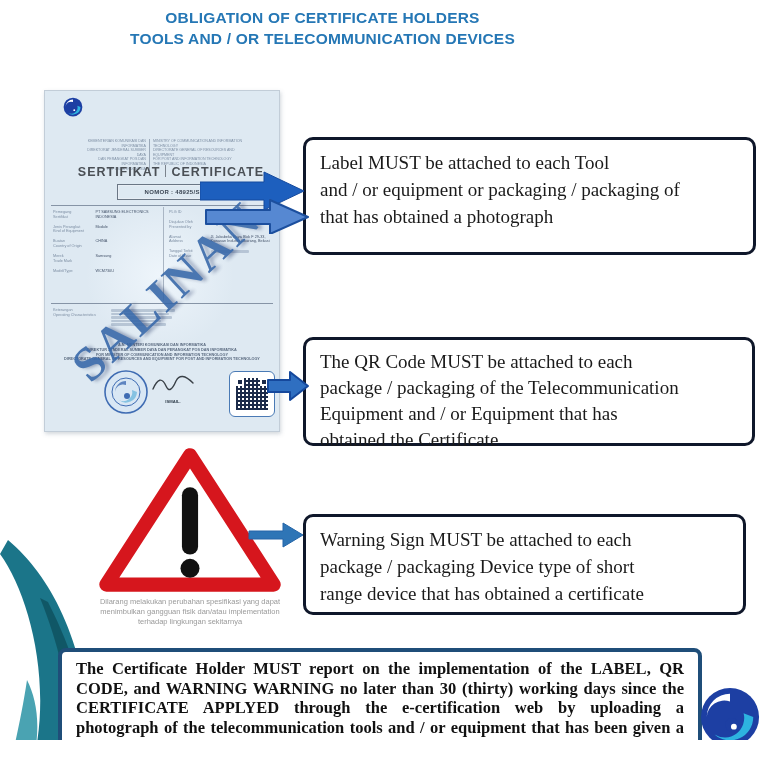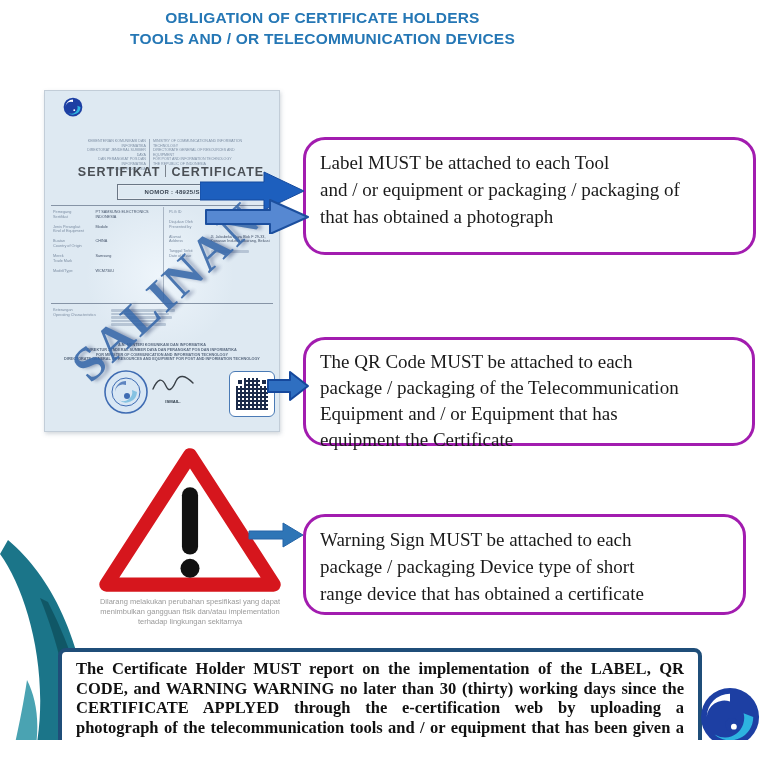--- a/index.html
+++ b/index.html
@@ -55,21 +55,21 @@
         repeating-linear-gradient(90deg,#1c2b4a 0 2px,#ffffff 2px 4px);}
   .qr::before,.qr::after{content:"";position:absolute;width:8px;height:8px;background:#1c2b4a;
       box-shadow:inset 0 0 0 2px #fff,inset 0 0 0 3.5px #1c2b4a;}
   .qr::before{left:0;top:0;}
   .qr::after{right:0;top:0;}
   .watermark{position:absolute;left:121px;top:200px;transform:translate(-50%,-50%) rotate(-43deg);
         font-family:"Liberation Serif",serif;font-weight:bold;font-size:48px;letter-spacing:3px;
         color:#3566A8;opacity:.88;text-shadow:3px 3px 4px rgba(20,40,90,.45);white-space:nowrap;}
 
   
-  .callout{position:absolute;background:#fff;border:3px solid #a21caf;border-radius:22px;
+  .callout{position:absolute;background:#fff;border:3px solid #0f172a;border-radius:10px;
         padding:9px 14px;z-index:3;font-family:"Liberation Serif",serif;color:#1a1a1a;
         font-size:19px;line-height:27px;}
   .callout .ln{white-space:nowrap;}
   #box1{left:303px;top:137px;width:419px;height:94px;}
   #box2{left:303px;top:337px;width:418px;height:85px;line-height:26px;}
   #box3{left:303px;top:514px;width:409px;height:77px;}
 
   
   .arrow{position:absolute;z-index:4;}
   #arrows1{left:200px;top:170px;}
@@ -244,21 +244,21 @@
   </div>
 
   <svg id="arrow2" class="arrow" width="44" height="40" viewBox="0 0 44 40">
     <polygon points="2,14 24,14 24,6 42,20 24,34 24,26 2,26" fill="#2f6fc1" stroke="#15489c" stroke-width="2" stroke-linejoin="round"></polygon>
   </svg>
 
   <div id="box2" class="callout">
     <div class="ln">The QR Code MUST be attached to each</div>
     <div class="ln">package / packaging of the Telecommunication</div>
     <div class="ln">Equipment and / or Equipment that has</div>
-    <div class="ln">equipment the Certificate</div>
+    <div class="ln">obtained the Certificate</div>
   </div>
 
   <div class="warning-wrap">
     <svg width="196" height="152" viewBox="0 0 200 160">
       <path d="M100 14 L188 150 L12 150 Z" fill="#ffffff" stroke="#d6161d" stroke-width="15" stroke-linejoin="round"></path>
       <line x1="100" y1="56" x2="100" y2="110" stroke="#111111" stroke-width="17" stroke-linecap="round"></line>
       <circle cx="100" cy="133" r="10" fill="#111111"></circle>
     </svg>
   </div>
   <div class="warning-caption">Dilarang melakukan perubahan spesifikasi yang dapat

